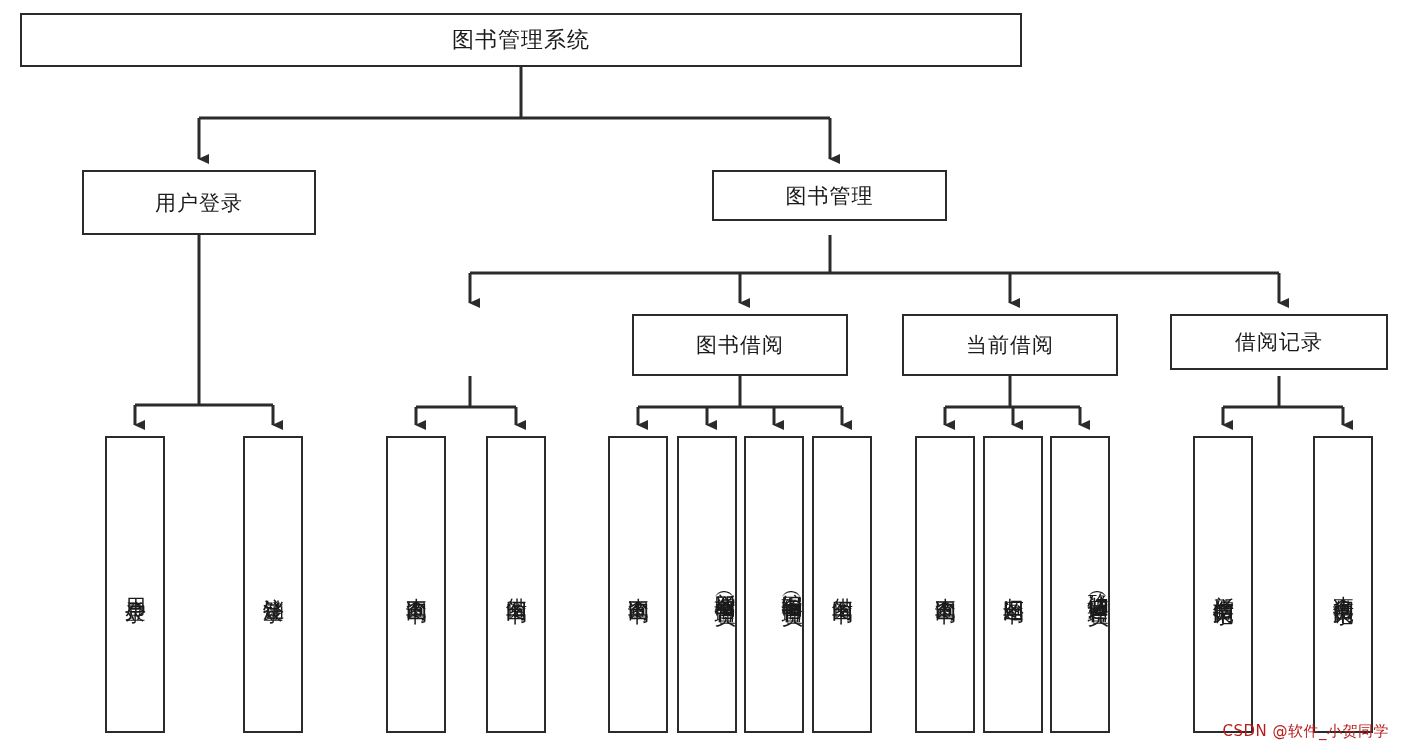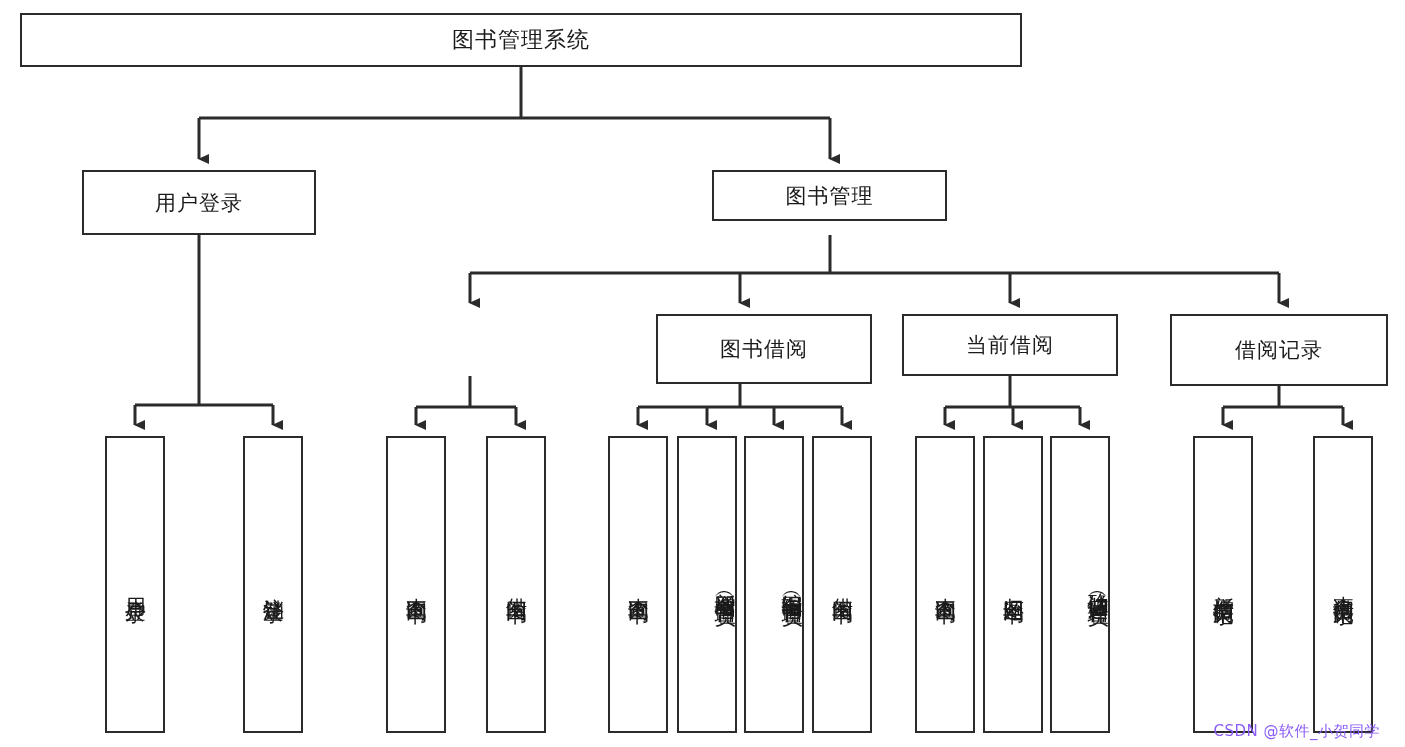--- a/index.html
+++ b/index.html
@@ -9,22 +9,22 @@
   svg#wires{position:absolute;left:0;top:0;width:1405px;height:747px;}
   .node{position:absolute;box-sizing:border-box;background:#ffffff;
         border:2px solid #2b2b2b;display:flex;align-items:center;
         justify-content:center;color:#1a1a1a;}
   .node.h{font-size:21px;letter-spacing:1px;}
   .node.v{writing-mode:vertical-rl;text-orientation:upright;
           font-size:21px;letter-spacing:2px;line-height:1;
           padding:6px 0;}
   .node.v span{display:inline-block;}
   .node.root{font-size:22px;}
-  .wm{position:absolute;right:25px;bottom:6px;font-size:15px;
-      color:#8b5cf6;letter-spacing:.5px;white-space:nowrap;}
+  .wm{position:absolute;right:16px;bottom:6px;font-size:15px;
+      color:#b91c1c;letter-spacing:.5px;white-space:nowrap;}
 </style>
 </head>
 <body>
 
 <div id="stage">
 
   <svg id="wires" viewBox="0 0 1405 747" xmlns="http://www.w3.org/2000/svg">
     <defs>
       <marker id="ah" markerWidth="10" markerHeight="11" refX="5" refY="10" orient="auto" markerUnits="userSpaceOnUse">
         <path d="M0,0 L10,0 L5,11 Z" fill="#2b2b2b"></path>
@@ -78,27 +78,27 @@
     <span>图书管理系统</span>
   </div>
 
   <div class="node h" style="left:82px;top:170px;width:234px;height:65px;">
     <span>用户登录</span>
   </div>
   <div class="node h" style="left:712px;top:170px;width:235px;height:51px;">
     <span>图书管理</span>
   </div>
 
-  <div class="node h" style="left:656px;top:314px;width:216px;height:70px;">
+  <div class="node h" style="left:632px;top:314px;width:216px;height:62px;">
     <span>图书借阅</span>
   </div>
   <div class="node h" style="left:902px;top:314px;width:216px;height:62px;">
     <span>当前借阅</span>
   </div>
-  <div class="node h" style="left:1170px;top:314px;width:218px;height:72px;">
+  <div class="node h" style="left:1170px;top:314px;width:218px;height:56px;">
     <span>借阅记录</span>
   </div>
 
   <div class="node v" style="left:105px;top:436px;width:60px;height:297px;">
     <span>用户登录</span>
   </div>
   <div class="node v" style="left:243px;top:436px;width:60px;height:297px;">
     <span>注销登录</span>
   </div>
   <div class="node v" style="left:386px;top:436px;width:60px;height:297px;">

